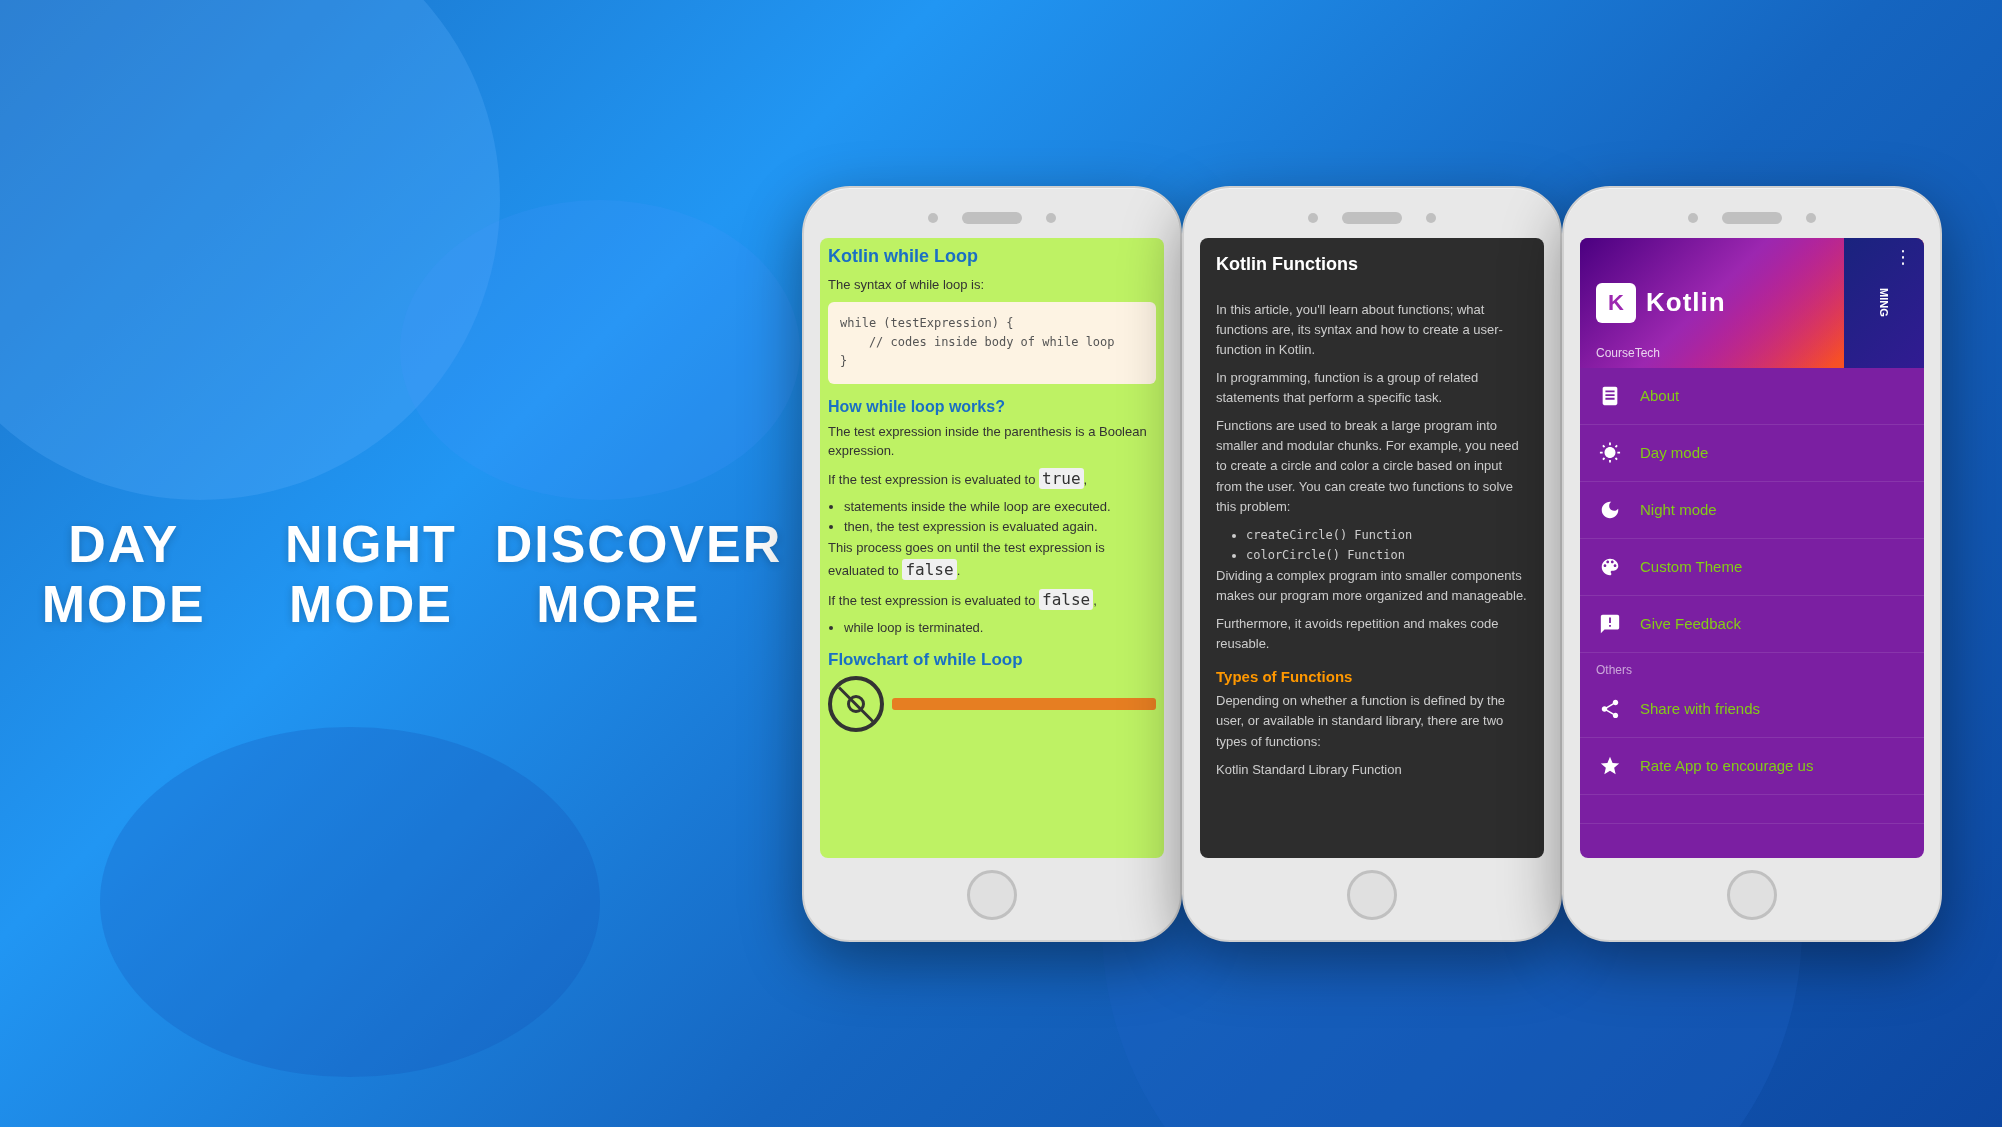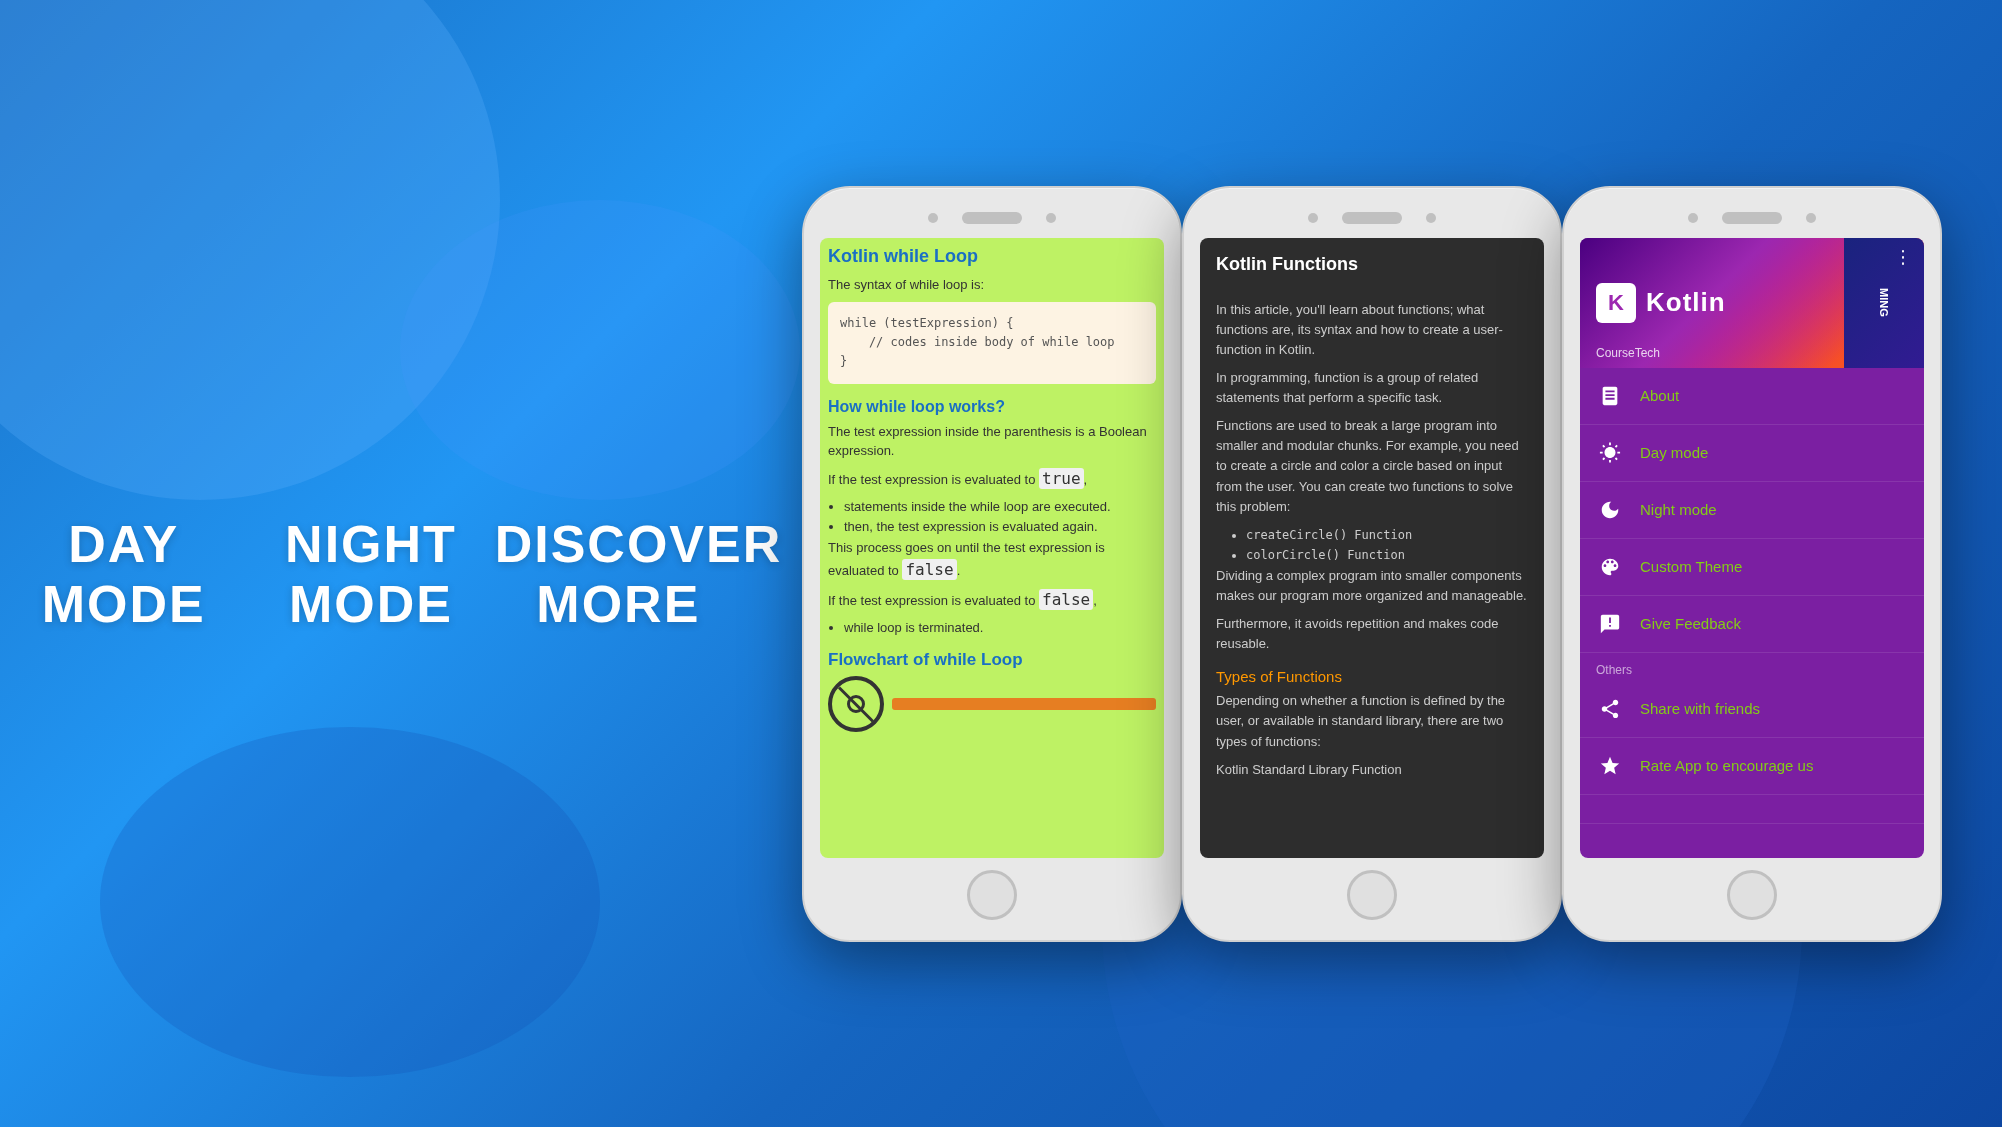--- a/index.html
+++ b/index.html
@@ -250,21 +250,21 @@
     .night-screen h2 {
       color: #ffffff;
       font-size: 18px;
       font-weight: bold;
       margin-bottom: 25px;
     }
 
     .night-screen h3 {
       color: #ff9800;
       font-size: 15px;
-      font-weight: normal;
+      font-weight: bold;
       margin: 14px 0 6px;
     }
 
     .night-screen p {
       color: #ccc;
       font-size: 13px;
       line-height: 1.55;
       margin-bottom: 8px;
     }
 

